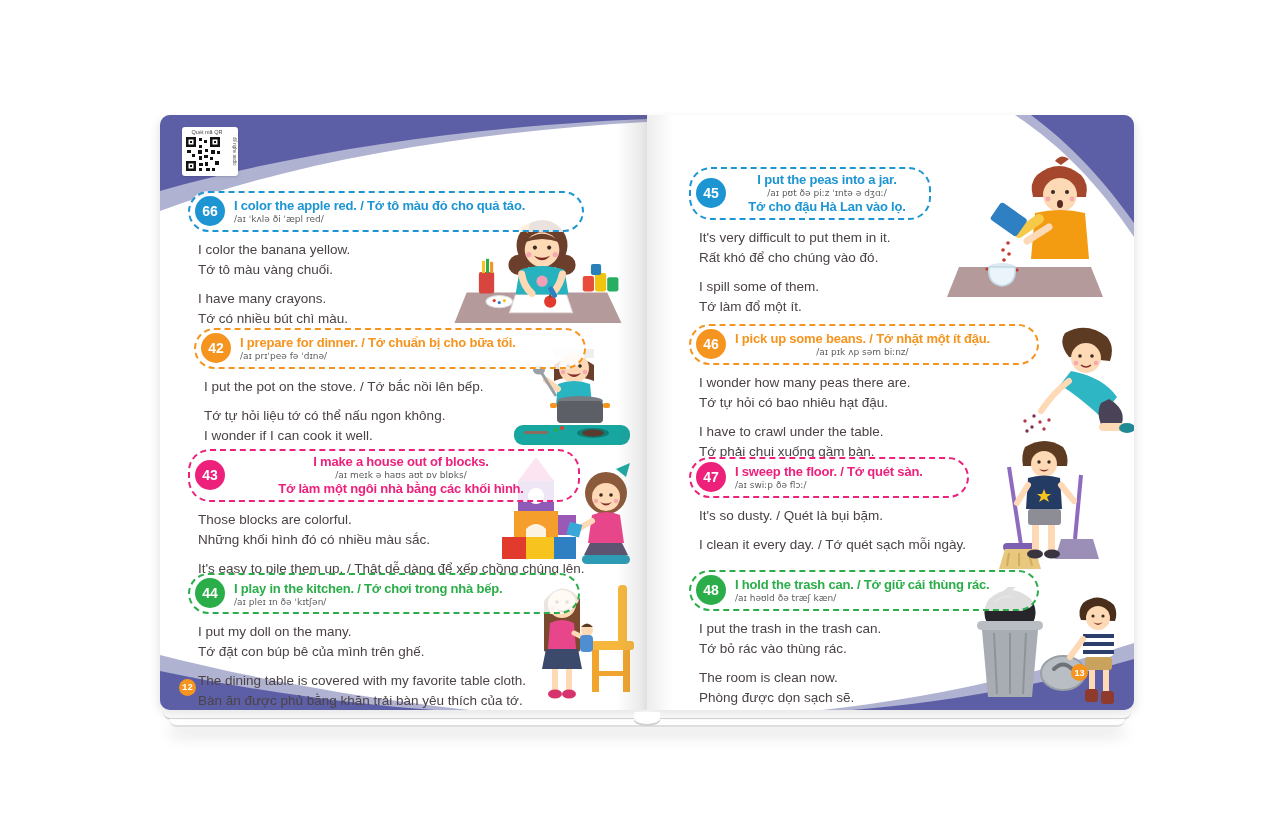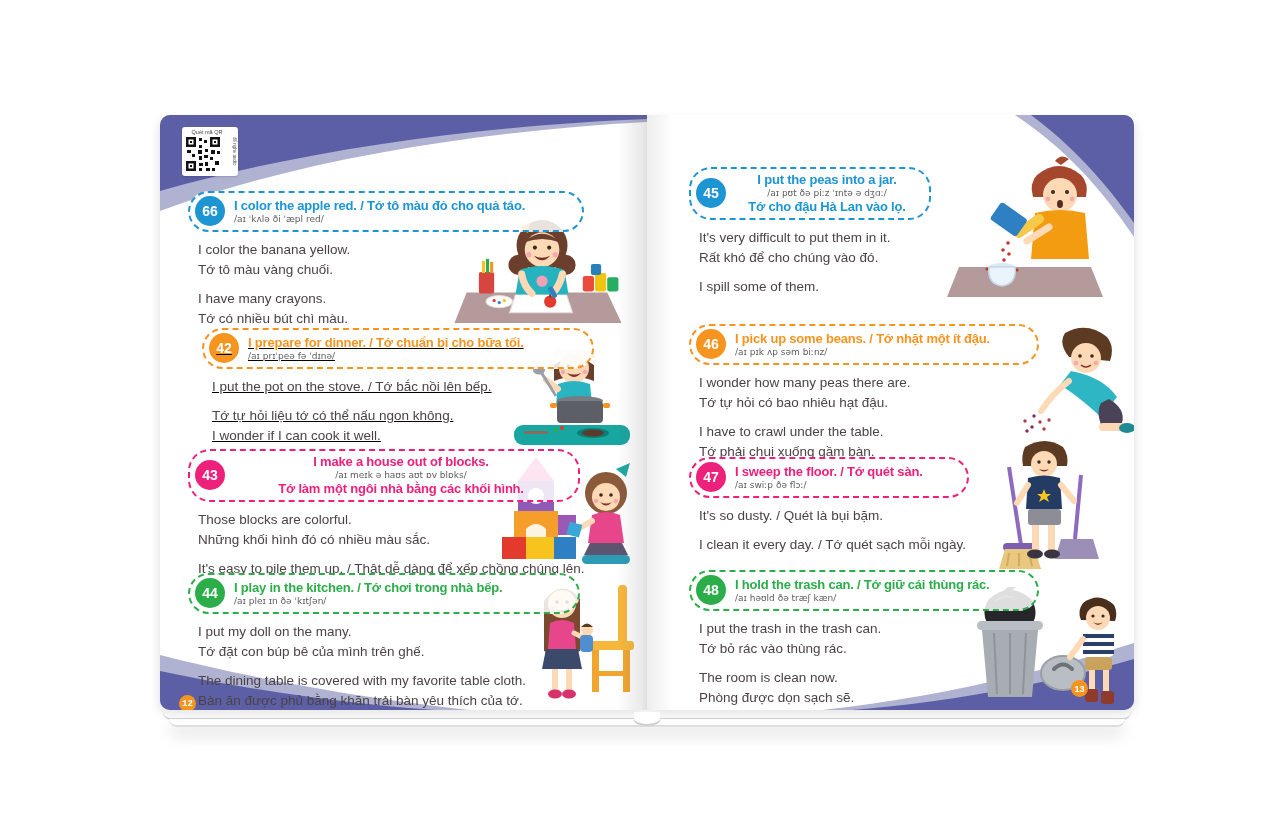--- a/index.html
+++ b/index.html
@@ -40,41 +40,41 @@
   .txt{display:flex;flex-direction:column;line-height:1.18;min-width:0;}
   .title{color:var(--c);font-weight:bold;font-size:13px;letter-spacing:-0.2px;white-space:nowrap;}
   .phon{color:#5d5d5d;font-size:9px;font-family:"DejaVu Sans",sans-serif;margin-top:1px;}
   .vi2{color:var(--c);font-weight:bold;font-size:13px;letter-spacing:-0.2px;white-space:nowrap;}
   .centered .txt{flex:1;align-items:center;text-align:center;}
   .body{margin:8px 0 0 10px;font-size:13.5px;color:#4b4244;line-height:20px;}
   .body p{margin:0 0 9px 0;}
   .ln{display:block;white-space:nowrap;}
 
   #item-41{left:28px;top:76px;width:458px;} #item-41 .hdr{width:396px;}
-  #item-42{left:42px;top:213px;width:458px;text-decoration:underline;} #item-42 .hdr{width:392px;}
+  #item-42{left:34px;top:213px;width:458px;} #item-42 .hdr{width:392px;}
   #item-43{left:28px;top:334px;width:458px;} #item-43 .hdr{width:392px;}
-  #item-44{left:28px;top:458px;width:470px;} #item-44 .hdr{width:392px;}
+  #item-44{left:28px;top:458px;width:470px;} #item-44 .hdr{width:392px;align-items:flex-end;}
   #item-45{left:42px;top:52px;width:310px;}  #item-45 .hdr{width:242px;}
-  #item-46{left:42px;top:209px;width:400px;} #item-46 .hdr{width:350px;}
+  #item-46{left:42px;top:209px;width:400px;} #item-46 .hdr{width:350px;text-align:center;}
   #item-47{left:42px;top:342px;width:360px;} #item-47 .hdr{width:280px;}
   #item-48{left:42px;top:455px;width:400px;} #item-48 .hdr{width:350px;}
 
   
   .ill{position:absolute;z-index:2;}
   #ill-41{left:292px;top:100px;width:176px;height:110px;}
   #ill-42{left:336px;top:208px;width:152px;height:130px;}
   #ill-43{left:328px;top:334px;width:158px;height:120px;}
   #ill-44{left:370px;top:456px;width:118px;height:132px;}
   #ill-45{left:282px;top:40px;width:202px;height:167px;}
   #ill-46{left:366px;top:208px;width:122px;height:124px;}
   #ill-47{left:334px;top:318px;width:128px;height:144px;}
   #ill-48{left:312px;top:472px;width:164px;height:123px;}
 
   .pagenum{position:absolute;width:17px;height:17px;border-radius:50%;background:#f5941f;color:#fff;
-     font-size:9px;font-weight:bold;display:flex;align-items:center;justify-content:center;z-index:5;margin-top:16px;}
+     font-size:9px;font-weight:bold;display:flex;align-items:center;justify-content:center;z-index:5;}
   #badge-left{left:19px;top:564px;font-family:Liberation Mono, monospace;} #badge-right{left:424px;top:549px;}
 </style>
 </head>
 <body>
 
 <div class="book">
 
   <div class="stack s1"></div>
   <div class="stack s2"></div>
 
@@ -328,20 +328,21 @@
         <span class="vi2">Tớ cho đậu Hà Lan vào lọ.</span>
       </div>
     </div>
     <div class="body">
             <p>
               <span class="ln">It's very difficult to put them in it.</span>
               <span class="ln">Rất khó để cho chúng vào đó.</span>
             </p>
             <p>
               <span class="ln">I spill some of them.</span>
+              <span class="ln">Tớ làm đổ một ít.</span>
             </p>
           </div>
   </section>
         <svg class="ill" viewBox="0 0 202 167" id="ill-45">
     <polygon points="30,112 162,112 174,142 18,142" fill="#b49a9b"></polygon>
     <path d="M108,20 Q130,2 152,20 Q160,28 157,42 L104,42 Q100,28 108,20 Z" fill="#a5472c"></path>
     <path d="M126,6 Q132,-2 140,4 L132,10 Z" fill="#a5472c"></path>
     <circle cx="131" cy="40" r="17" fill="#fdd9b5"></circle>
     <circle cx="124" cy="37" r="2" fill="#3a2a20"></circle>
           <circle cx="138" cy="37" r="2" fill="#3a2a20"></circle>

